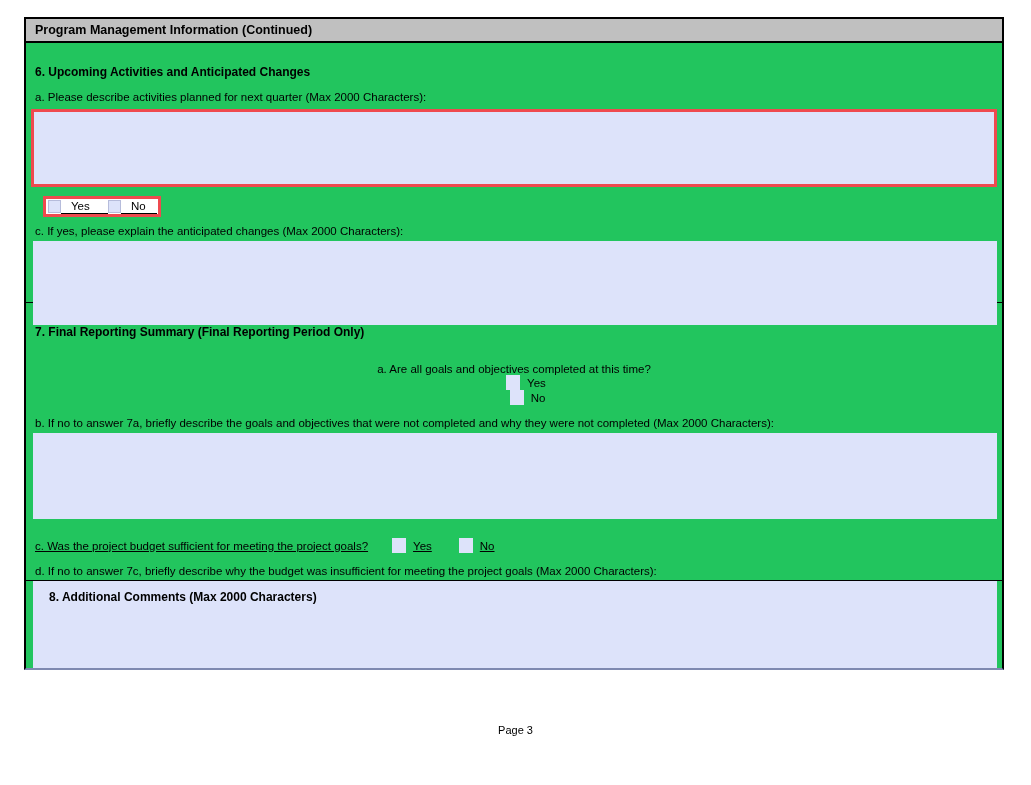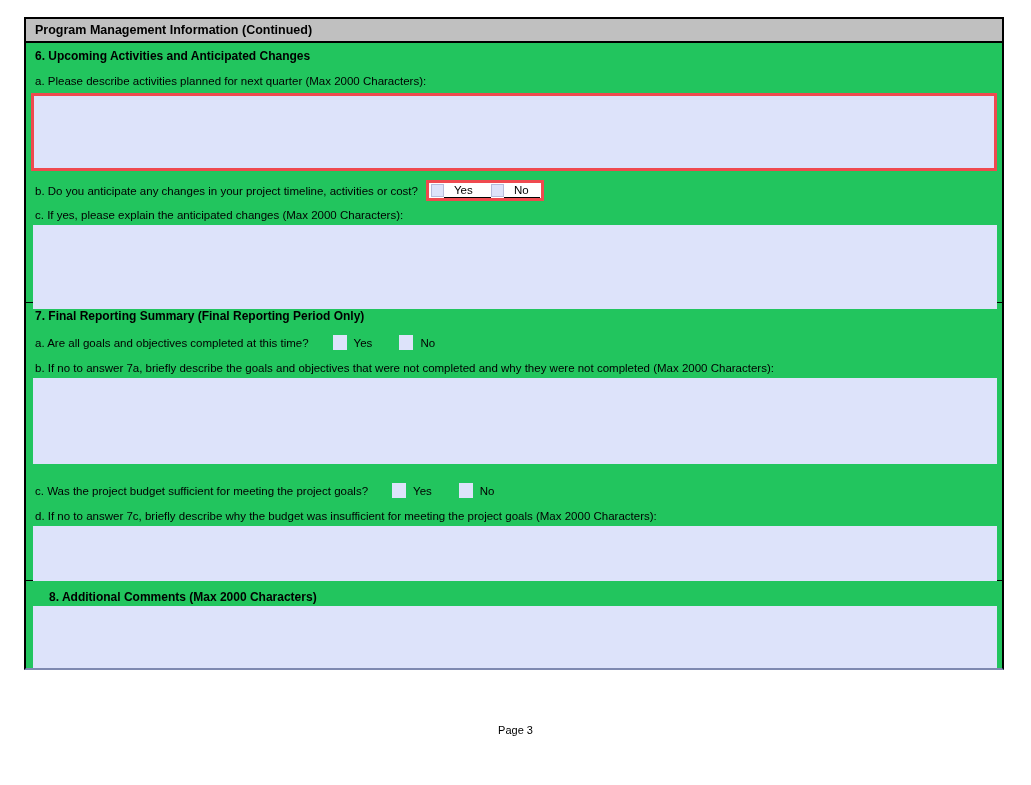--- a/index.html
+++ b/index.html
@@ -29,21 +29,21 @@
     border-bottom: 2px solid #000000;
     font-weight: bold;
     font-size: 12.5px;
     line-height: 22px;
     padding-left: 9px;
   }
   .section { position: relative; padding-left: 9px; padding-right: 9px; }
   .sec6 { height: 260px; border-bottom: 1.5px solid #000000; }
   .sec7 { height: 278px; border-bottom: 1.5px solid #000000; }
   .sec8 { height: 87px; padding-left: 0; padding-right: 0; }
-  .sec-title { font-weight: bold; font-size: 12px; padding-top: 6px; }
+  .sec-title { font-weight: bold; font-size: 12px; padding-top: 22px; }
   .sec8 .sec-title { padding-left: 23px; padding-top: 9px; }
   .q-label { margin-top: 12px; }
   .field {
     display: block;
     background: #dde3fa;
     border: none;
     resize: none;
     outline: none;
     font-family: "Liberation Sans", sans-serif;
     font-size: 11.5px;
@@ -56,22 +56,22 @@
     border: 3.5px solid #ef4a4f;
     background: #ffffff;
   }
   .area-a-wrap .field { width: 100%; height: 72px; }
   .area-c  { margin-top: 4px; margin-left: -2px; width: 964px; height: 84px; }
   .area-7b { margin-top: 4px; margin-left: -2px; width: 964px; height: 86px; }
   .area-7d { margin-top: 4px; margin-left: -2px; width: 964px; height: 55px; }
   .area-8  { position: absolute; bottom: 0; left: 7px; width: 964px; height: 62px; }
   .inline-row { display: flex; align-items: center; }
   .row-b { margin-top: 9px; }
-  .row-7a { margin-top: 12px; }
-  .row-7c { margin-top: 19px; }
+  .row-7a { margin-top: 24px; flex-direction: column; }
+  .row-7c { margin-top: 19px; text-decoration: underline; }
   .checkbox {
     display: inline-block;
     width: 14px;
     height: 15px;
     background: #dde3fa;
     flex: none;
   }
   .cb-group { display: inline-flex; align-items: center; }
   .cb-group .cb-label { margin-left: 7px; }
   .gap-lead { margin-left: 24px; }
@@ -120,21 +120,20 @@
 
     <div class="section sec6">
       <div class="sec-title">6. Upcoming Activities and Anticipated Changes</div>
 
       <div class="q-label">a. Please describe activities planned for next quarter (Max 2000 Characters):</div>
       <div class="area-a-wrap">
         <textarea class="field" style=""></textarea>
       </div>
 
       <div class="inline-row row-b">
-        <span>b. Do you anticipate any changes in your project timeline, activities or cost?</span>
         <span class="hl-group">
           <span class="checkbox"></span>
           <span class="hl-opt-label hl-opt-yes">Yes</span>
           <span class="checkbox"></span>
           <span class="hl-opt-label hl-opt-no">No</span>
         </span>
       </div>
 
       <div class="q-label" style="margin-top:8px">c. If yes, please explain the anticipated changes (Max 2000 Characters):</div>
       <textarea class="field area-c" style=""></textarea>

